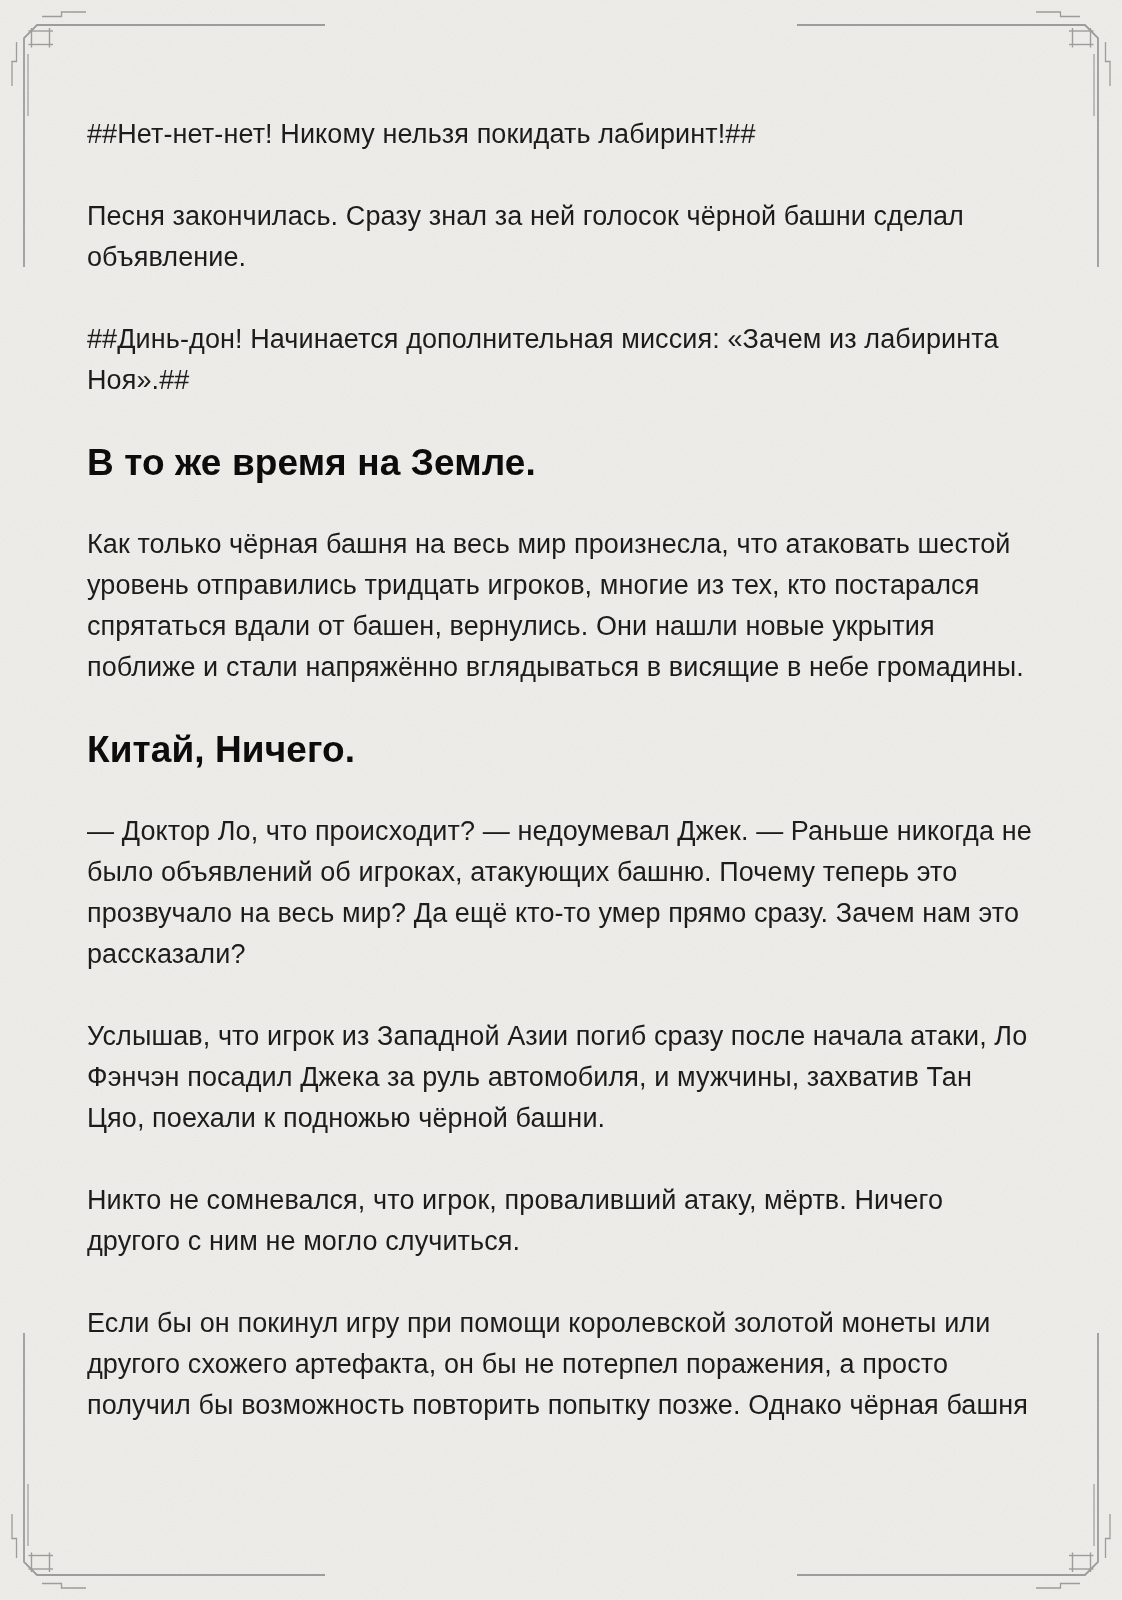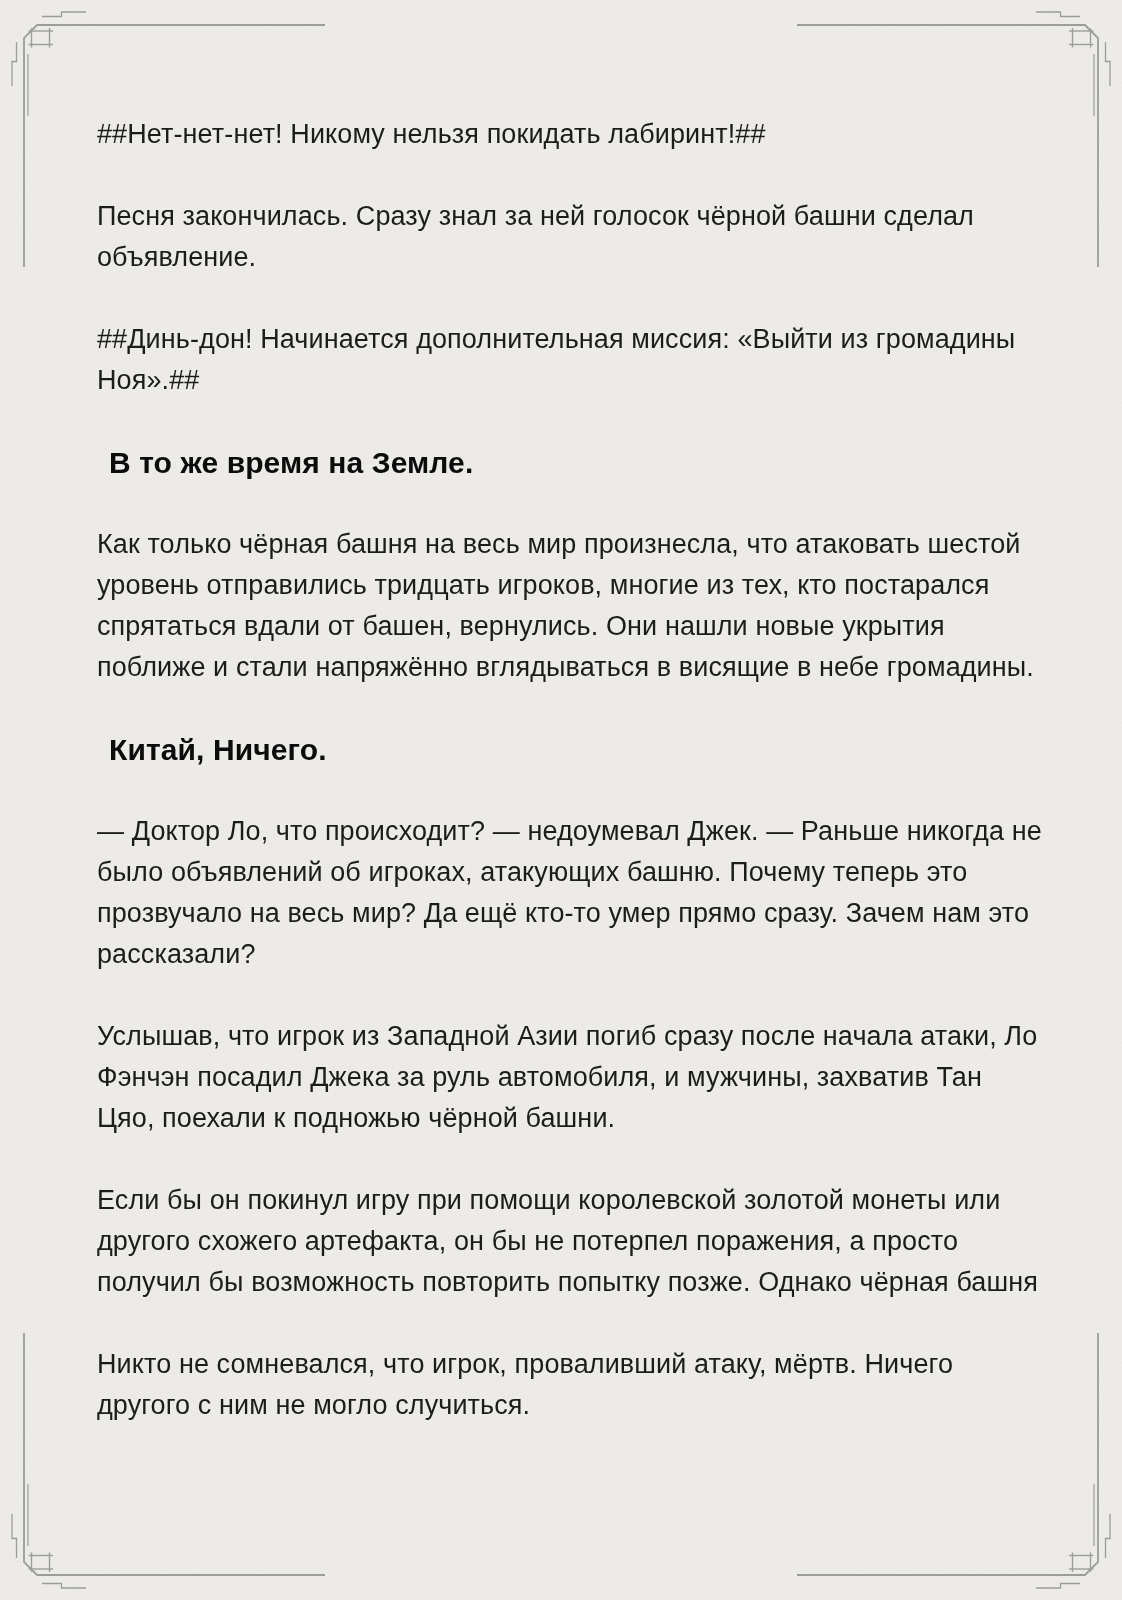--- a/index.html
+++ b/index.html
@@ -18,36 +18,36 @@
   }
   .frame-svg{
     position:absolute;
     left:0;top:0;
     width:1122px;height:1600px;
     pointer-events:none;
   }
   .frame-svg path{fill:none;stroke:var(--frame);}
   .content{
     position:absolute;
-    left:97px;
+    left:87px;
     top:0;
     width:948px;
     padding-top:114px;
     color:var(--text);
     font-size:27px;
     line-height:41px;
     letter-spacing:0.1px;
   }
   .content p.para{
     margin:0 0 41px 0;
     font-weight:400;
   }
   .content h2.heading{
-    margin:25px 0 41px 12px;
-    font-size:30px;
+    margin:25px 0 41px 0;
+    font-size:37px;
     line-height:41px;
     font-weight:700;
     color:var(--heading);
   }
 </style>
 </head>
 <body>
 
 <svg class="frame-svg" viewBox="0 0 1122 1600" xmlns="http://www.w3.org/2000/svg" aria-hidden="true">
   <defs>
@@ -79,21 +79,21 @@
 
   <use href="#corner-ornament"></use>
   <use href="#corner-ornament" transform="translate(1122,0) scale(-1,1)"></use>
   <use href="#corner-ornament" transform="translate(0,1600) scale(1,-1)"></use>
   <use href="#corner-ornament" transform="translate(1122,1600) scale(-1,-1)"></use>
 </svg>
 
 <main class="content" id="content">
     <p class="para">##Нет-нет-нет! Никому нельзя покидать лабиринт!##</p>
     <p class="para">Песня закончилась. Сразу знал за ней голосок чёрной башни сделал объявление.</p>
-    <p class="para">##Динь-дон! Начинается дополнительная миссия: «Выйти из громадины Ноя».##</p>
+    <p class="para">##Динь-дон! Начинается дополнительная миссия: «Зачем из лабиринта Ноя».##</p>
     <h2 class="heading">В то же время на Земле.</h2>
     <p class="para">Как только чёрная башня на весь мир произнесла, что атаковать шестой уровень отправились тридцать игроков, многие из тех, кто постарался спрятаться вдали от башен, вернулись. Они нашли новые укрытия поближе и стали напряжённо вглядываться в висящие в небе громадины.</p>
     <h2 class="heading">Китай, Ничего.</h2>
     <p class="para">— Доктор Ло, что происходит? — недоумевал Джек. — Раньше никогда не было объявлений об игроках, атакующих башню. Почему теперь это прозвучало на весь мир? Да ещё кто-то умер прямо сразу. Зачем нам это рассказали?</p>
     <p class="para">Услышав, что игрок из Западной Азии погиб сразу после начала атаки, Ло Фэнчэн посадил Джека за руль автомобиля, и мужчины, захватив Тан Цяо, поехали к подножью чёрной башни.</p>
+    <p class="para">Никто не сомневался, что игрок, проваливший атаку, мёртв. Ничего другого с ним не могло случиться.</p>
     <p class="para">Если бы он покинул игру при помощи королевской золотой монеты или другого схожего артефакта, он бы не потерпел поражения, а просто получил бы возможность повторить попытку позже. Однако чёрная башня</p>
-    <p class="para">Никто не сомневался, что игрок, проваливший атаку, мёртв. Ничего другого с ним не могло случиться.</p>
   </main>
 
 </body></html>

